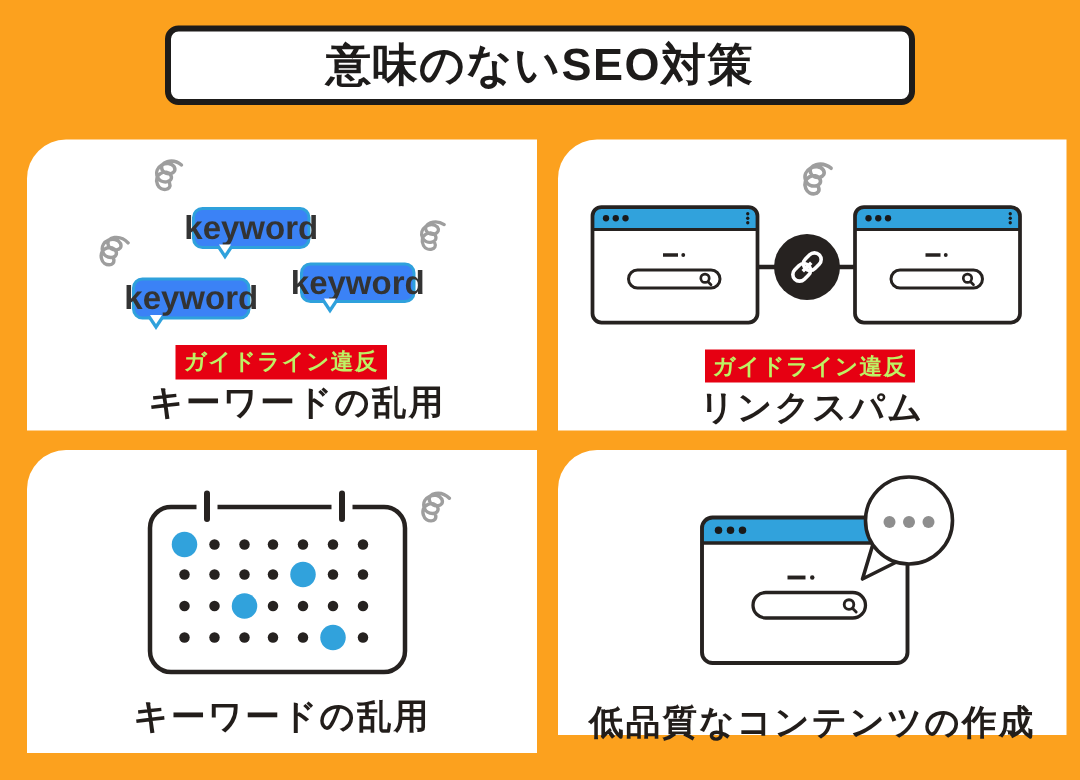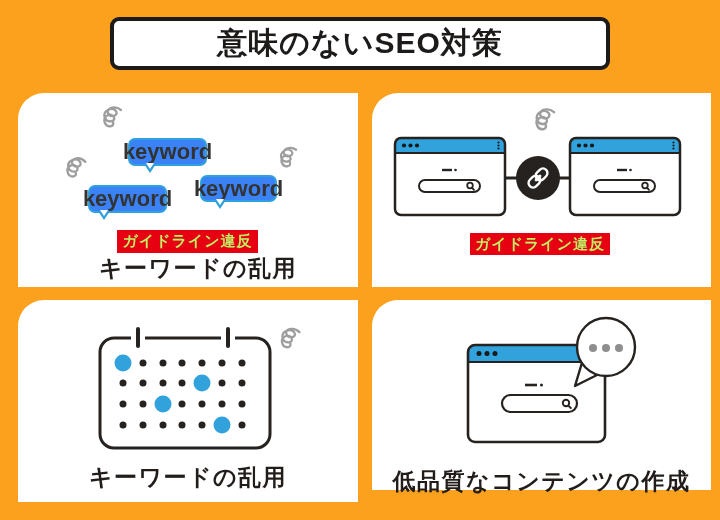--- a/index.html
+++ b/index.html
@@ -105,20 +105,21 @@
       <g>
         <circle cx="166" cy="85" r="22" fill="#262220"></circle>
         <g transform="translate(166,85) rotate(-45)" fill="none" stroke="#fff" stroke-width="2.4">
           <rect x="-11.5" y="-4.5" width="13" height="9" rx="4.5"></rect>
           <rect x="-1.5" y="-4.5" width="13" height="9" rx="4.5"></rect>
           <line x1="-4" y1="0" x2="4" y2="0"></line>
         </g>
       </g>
     </svg>
     <div class="badge badge-p2">ガイドライン違反</div>
+    <div class="caption cap-p2">リンクスパム</div>
   </div>
 
   <div class="panel p3">
     <svg class="illo" width="340" height="202" viewBox="0 0 340 202">
       <g>
         <rect x="82" y="38" width="170" height="110" rx="14" fill="#fff" stroke="#262220" stroke-width="3"></rect>
         <rect x="113" y="33" width="14" height="10" fill="#fff"></rect>
         <rect x="203" y="33" width="14" height="10" fill="#fff"></rect>
         <line x1="120" y1="29" x2="120" y2="46" stroke="#262220" stroke-width="4" stroke-linecap="round"></line>
         <line x1="210" y1="29" x2="210" y2="46" stroke="#262220" stroke-width="4" stroke-linecap="round"></line>

